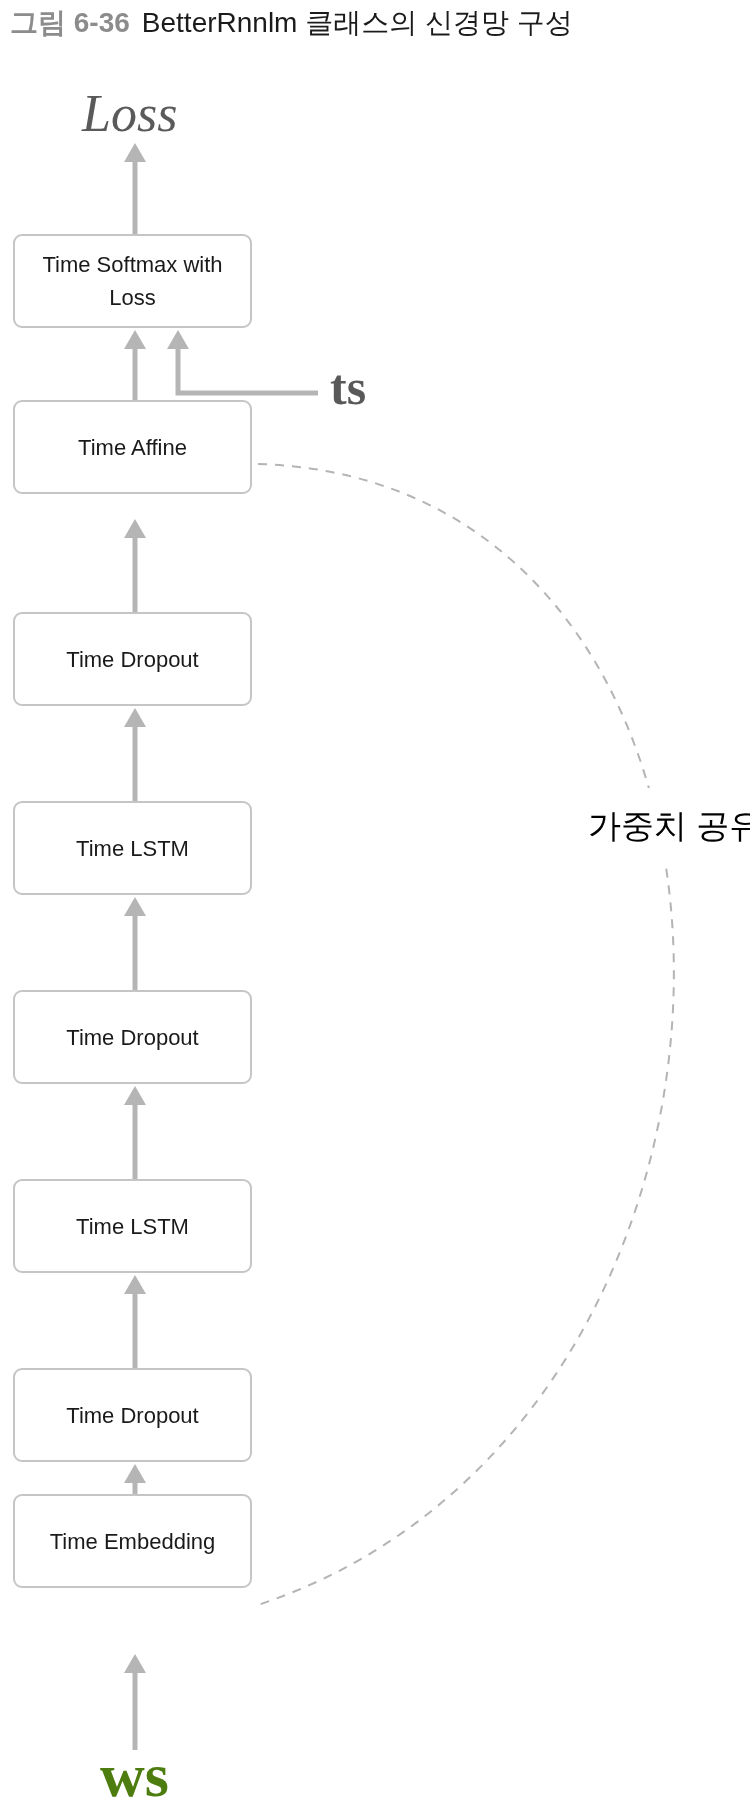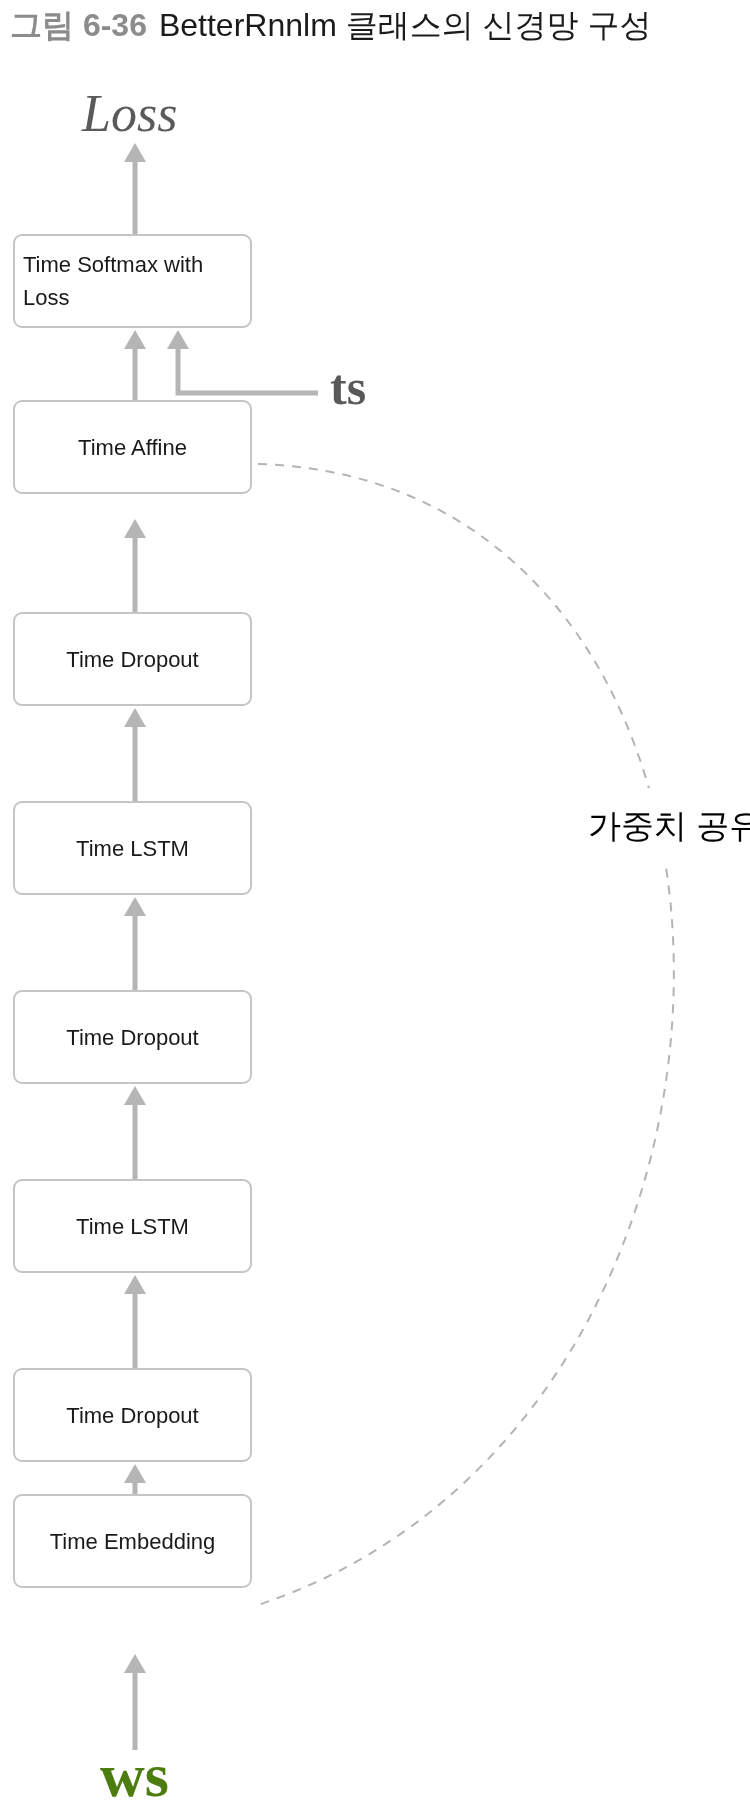--- a/index.html
+++ b/index.html
@@ -13,21 +13,21 @@
   }
   #connector-svg {
     position: absolute;
     left: 0; top: 0;
     width: 750px; height: 1810px;
   }
   .caption {
     position: absolute;
     left: 10px;
     top: 6px;
-    font-size: 32px;
+    font-size: 28px;
     line-height: 1.2;
     white-space: nowrap;
   }
   .caption-tag {
     color: #8c8c8c;
     font-weight: bold;
     margin-right: 12px;
   }
   .caption-text {
     color: #1b1b1b;
@@ -69,21 +69,21 @@
     left: 13px;
     width: 239px;
     height: 94px;
     box-sizing: border-box;
     border: 2px solid #c5c5c5;
     border-radius: 9px;
     background: #ffffff;
     display: flex;
     align-items: center;
     justify-content: center;
-    text-align: left;
+    text-align: center;
     font-size: 22px;
     line-height: 1.5;
     color: #1a1a1a;
     padding: 0 8px;
   }
   .weight-share-label {
     position: absolute;
     left: 582px;
     top: 788px;
     background: #ffffff;

